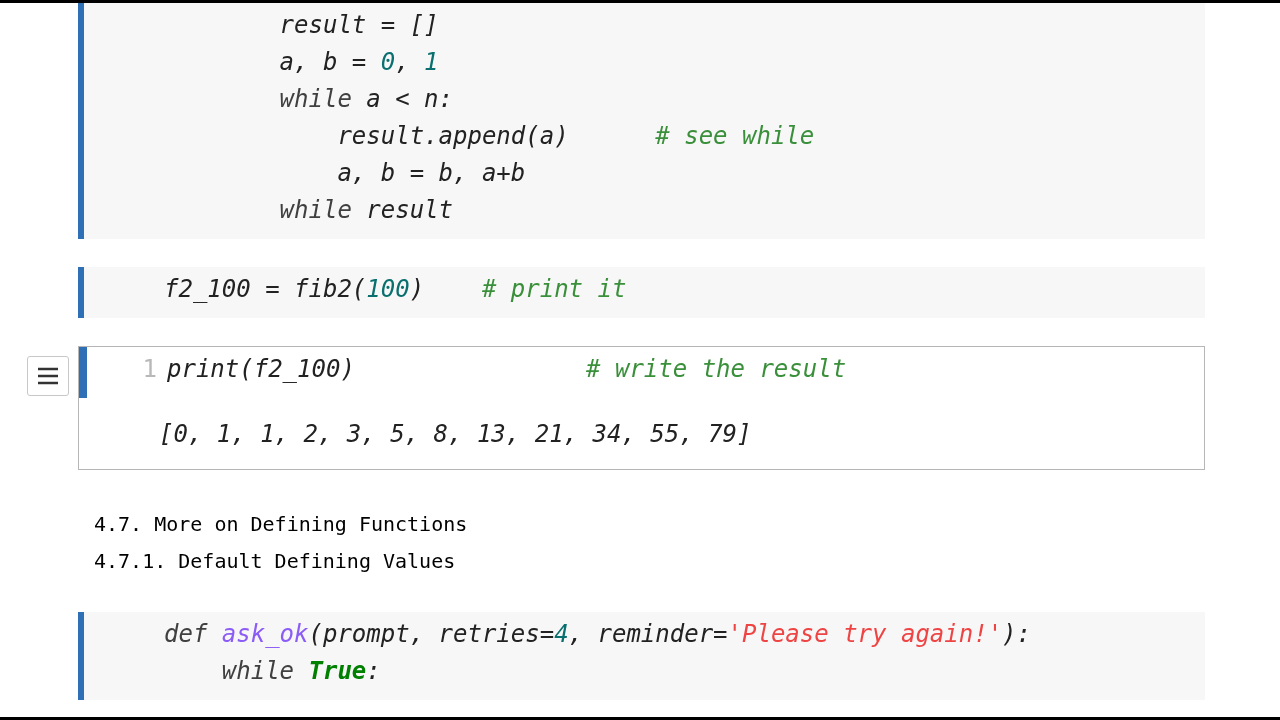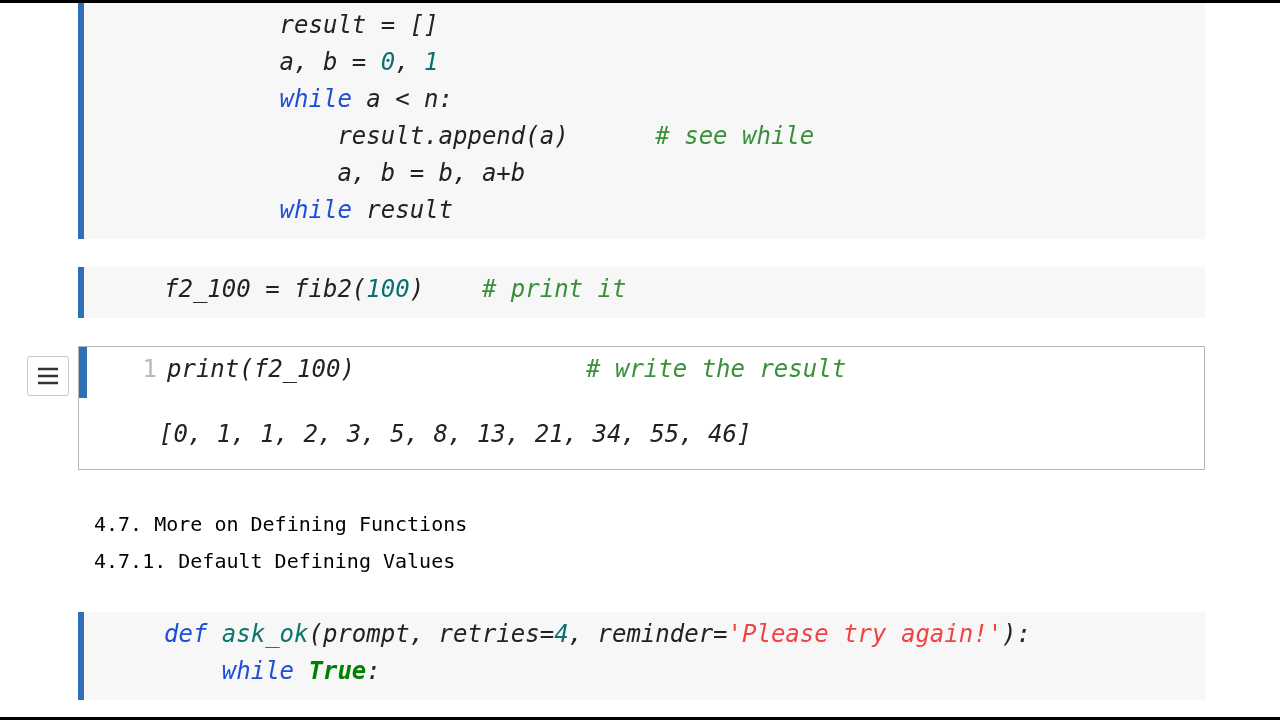--- a/index.html
+++ b/index.html
@@ -89,25 +89,25 @@
     margin-left: 78px;
     margin-right: 75px;
     padding: 8px 16px 4px 16px;
     font-size: 20px;
     line-height: 37px;
     font-family: "DejaVu Sans Mono", "Menlo", "Consolas", monospace;
   }
 
   
   .kw  { color: #008000; font-weight: bold; }
-  .kwr { color: #1d4ed8; }
+  .kwr { color: #404040; }
   .nm  { color: #0a6f6f; }
   .st  { color: #ef4444; }
   .cm  { color: #3a8f3a; }
-  .fn  { color: #0f766e; }
+  .fn  { color: #8b5cf6; }
 
   .menu-btn {
     position: absolute;
     left: 27px;
     top: 356px;
     width: 42px;
     height: 40px;
     background: #fff;
     border: 1px solid #c8c8c8;
     border-radius: 3px;
@@ -149,21 +149,21 @@
   <div class="cell-group">
     <div class="selected-wrap">
       <div class="cell input-cell">
         <div class="gutter">
           <div class="ln">1</div>
         </div>
         <div class="code-body" id="code-print">print(f2_100)                <span class="cm"># write the result</span></div>
       </div>
       <div class="cell output-cell">
         <div class="gutter"></div>
-        <div class="code-body">[0, 1, 1, 2, 3, 5, 8, 13, 21, 34, 55, 46]</div>
+        <div class="code-body">[0, 1, 1, 2, 3, 5, 8, 13, 21, 34, 55, 79]</div>
       </div>
     </div>
   </div>
 
   <div class="cell-group">
     <div class="markdown">
       <div>4.7. More on Defining Functions</div>
       <div>4.7.1. Default Defining Values</div>
     </div>
   </div>

